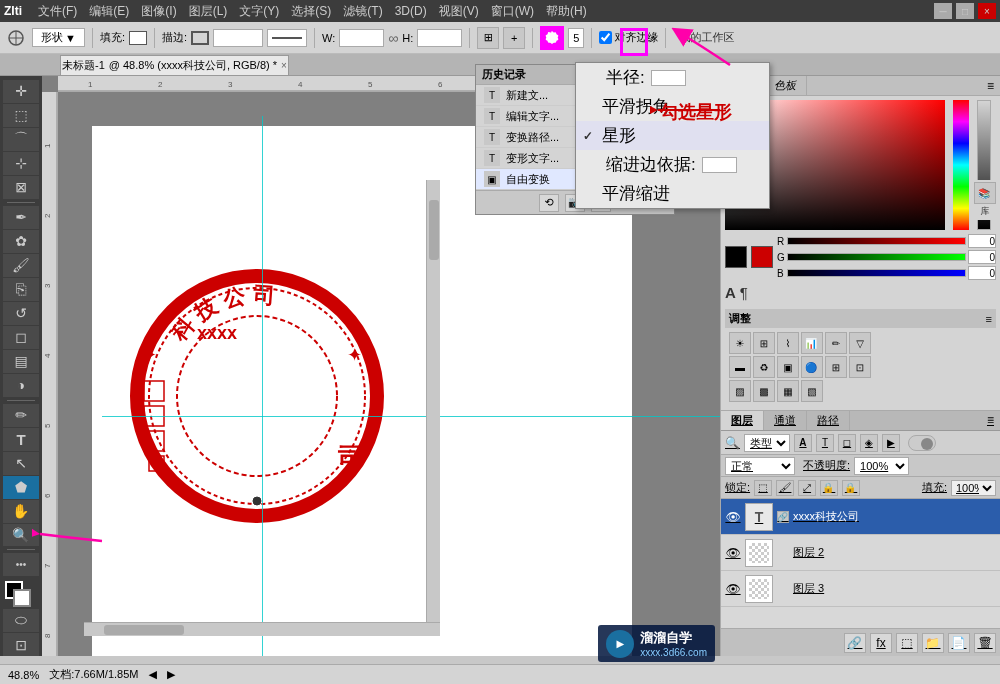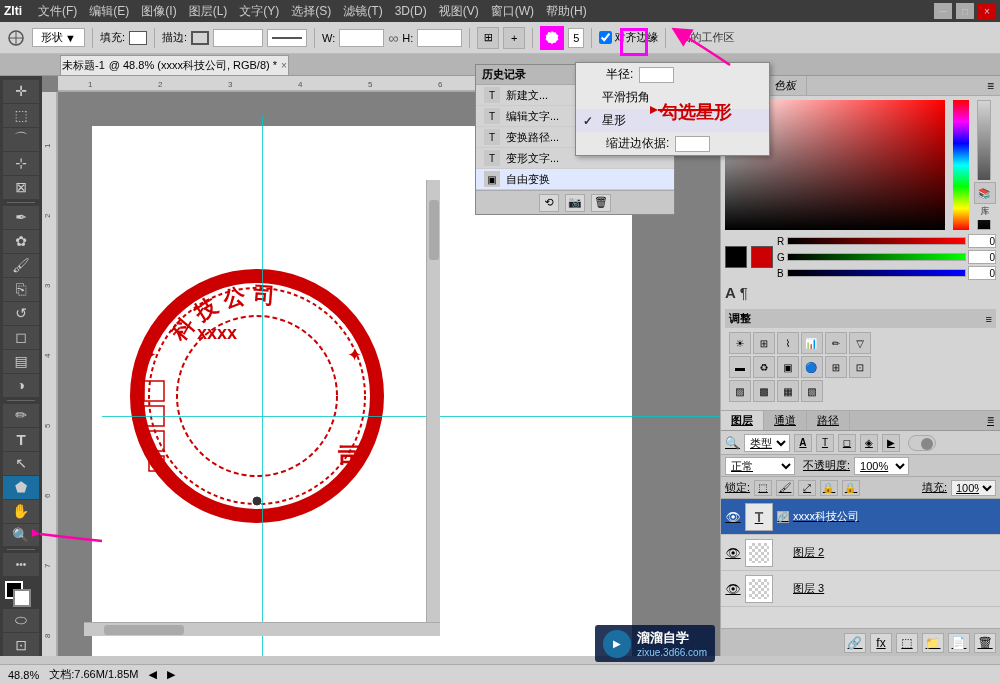--- a/index.html
+++ b/index.html
@@ -86,21 +86,21 @@
     .history-item { padding: 2px 8px; font-size: 11px; display: flex; align-items: center; gap: 6px; border-bottom: 1px solid #ccc; }
     .history-icon { width: 16px; height: 16px; background: #c8c8c8; display: flex; align-items: center; justify-content: center; font-size: 10px; }
     .history-bottom { height: 24px; background: #c8c8c8; display: flex; align-items: center; justify-content: center; gap: 6px; border-top: 1px solid #aaa; }
     .history-bottom-btn { width: 20px; height: 18px; background: #d8d8d8; border: 1px solid #aaa; display: flex; align-items: center; justify-content: center; font-size: 11px; cursor: pointer; }
 
     
     .context-menu { position: absolute; top: 62px; left: 575px; width: 195px; background: #e8e8e8; border: 1px solid #888; z-index: 200; box-shadow: 2px 2px 5px rgba(0,0,0,0.3); }
     .ctx-row { padding: 3px 8px; font-size: 12px; display: flex; align-items: center; gap: 6px; cursor: pointer; }
     .ctx-row.has-check { padding-left: 4px; }
     .ctx-check { width: 16px; display: flex; align-items: center; justify-content: center; font-size: 12px; }
-    .ctx-label { font-size: 12px; }
+    .ctx-label { font-size: 17px; }
     .ctx-input { width: 40px; border: 1px solid #aaa; font-size: 11px; padding: 1px; }
 
     
     .annotation-text { position: absolute; top: 100px; left: 660px; color: #cc0000; font-size: 18px; font-weight: bold; z-index: 300; pointer-events: none; }
     .annotation-box { position: absolute; top: 28px; left: 620px; width: 28px; height: 28px; border: 3px solid #ff00ff; background: transparent; z-index: 300; pointer-events: none; }
 
     
     .status-bar { position: absolute; bottom: 0; left: 0; right: 0; height: 20px; background: #d4d4d4; border-top: 1px solid #aaa; display: flex; align-items: center; padding: 0 8px; font-size: 11px; gap: 10px; }
 
     
@@ -597,20 +597,24 @@
     <div class="ctx-check" style="color:#333;font-weight:bold;">✓</div>
     <span class="ctx-label">星形</span>
   </div>
 
   <div class="ctx-row">
     <div class="ctx-check"></div>
     <span class="ctx-label">缩进边依据:</span>
     <input class="ctx-input" value="" style="width: 35px;">
   </div>
 
+  <div class="ctx-row has-check">
+    <div class="ctx-check"></div>
+    <span class="ctx-label">平滑缩进</span>
+  </div>
 </div>
 
 <div class="annotation-text">
   <span>勾选星形</span>
 </div>
 
 <div class="annotation-box"></div>
 
 <svg class="pink-arrow" style="top:25px;left:660px;" width="80" height="45">
   <defs>
@@ -638,15 +642,15 @@
   </defs>
   <path d="M70,15 L8,15" stroke="#cc0000" stroke-width="2" fill="none" marker-end="url(#arrowhead3)"></path>
 </svg>
 
 <div class="watermark" style="position:absolute;bottom:22px;right:285px;">
   <div class="watermark-logo">
     <span>▶</span>
   </div>
   <div>
     <div style="font-size:13px;font-weight:bold;">溜溜自学</div>
-    <div style="font-size:10px;color:#8cf;">zixue.3d66.com</div>
+    <div style="font-size:10px;color:#8cf;">xxxx.3d66.com</div>
   </div>
 </div>
 
 </body></html>

